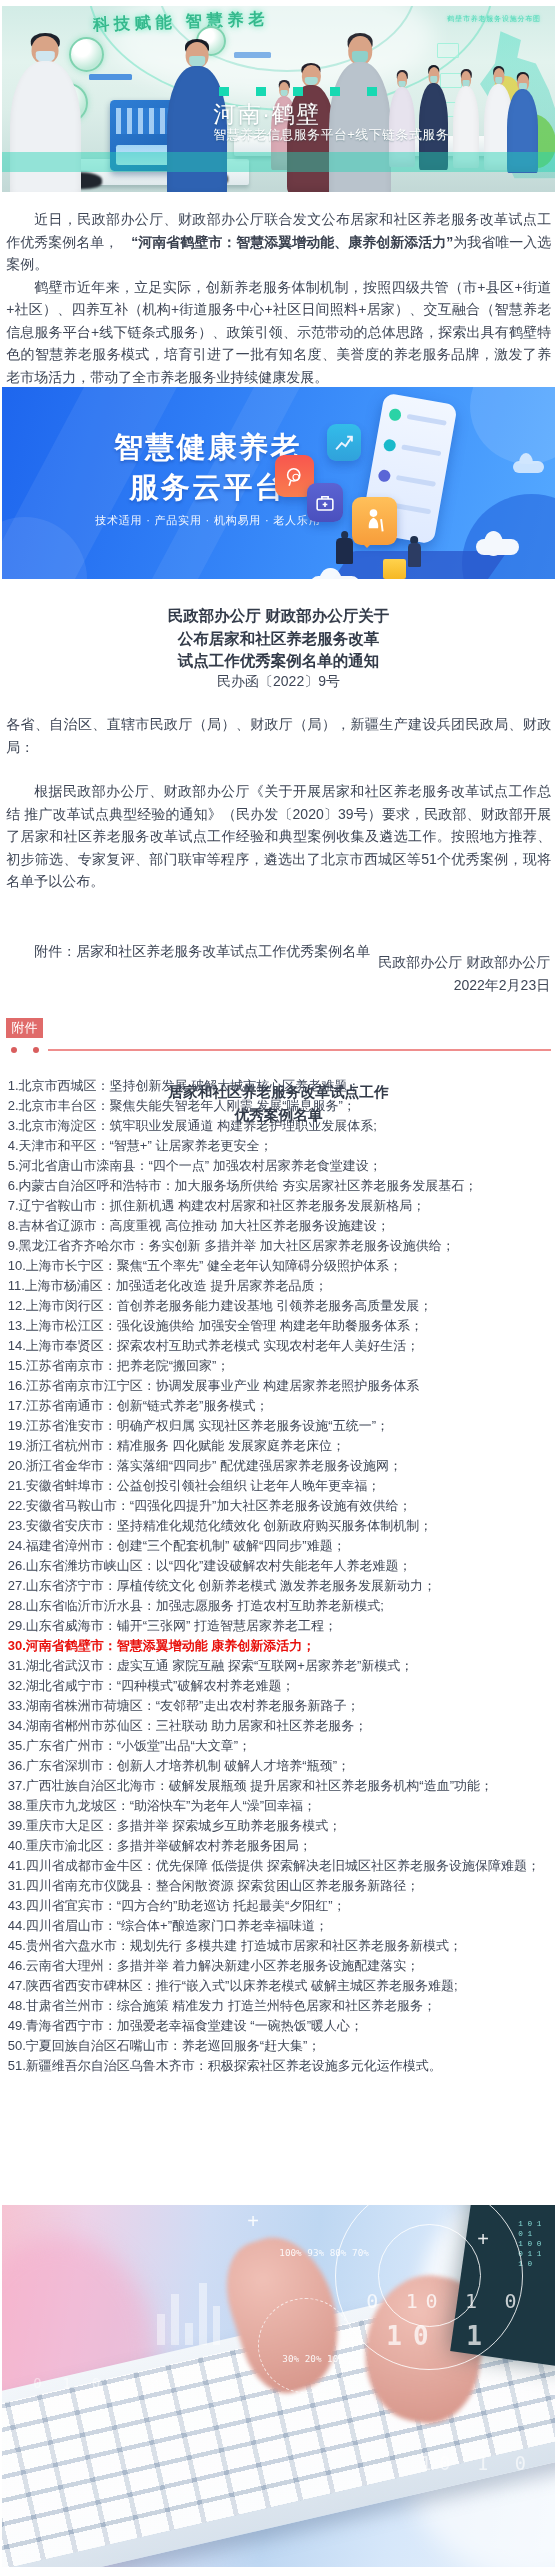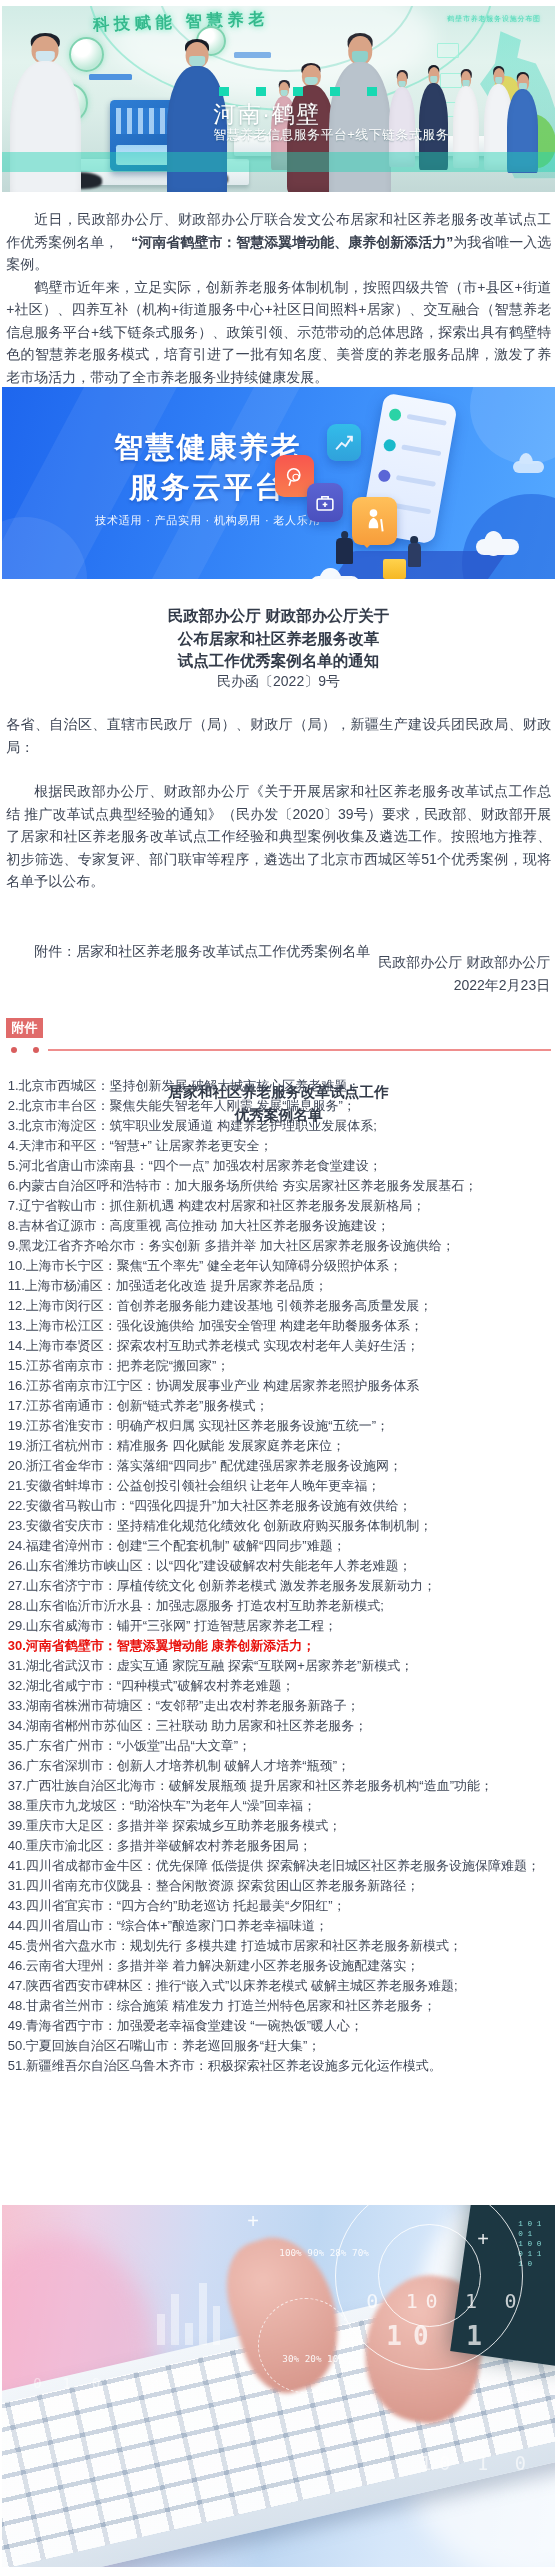--- a/index.html
+++ b/index.html
@@ -76,21 +76,21 @@
 
   
   .doc-title{position:absolute;top:605px;left:0;width:557px;text-align:center;color:#333b49;font-weight:bold;font-size:15.5px;line-height:22.5px;}
   .doc-number{position:absolute;top:673px;left:0;width:557px;text-align:center;color:#3e4656;font-size:14px;}
   .doc-salutation{position:absolute;top:713px;left:6.2px;width:545px;color:#3e4656;font-size:14px;line-height:22.5px;text-align:justify;}
   .doc-body{position:absolute;top:780px;left:6.2px;width:545px;color:#3e4656;font-size:14px;line-height:22.5px;text-align:justify;text-indent:2em;}
   .doc-attach{position:absolute;top:911px;left:6.2px;width:545px;color:#3e4656;font-size:14px;text-indent:2em;margin-top:32px;}
   .doc-sig{position:absolute;top:951px;left:6.2px;width:544px;color:#3e4656;font-size:14px;text-align:right;line-height:23px;}
 
   
-  .badge{position:absolute;top:1018px;left:6.2px;background:#e06b6a;color:#fff;font-size:13px;font-weight:bold;
+  .badge{position:absolute;top:1018px;left:6.2px;background:#e06b6a;color:#fff;font-size:13px;font-weight:normal;
         padding:2.3px 5.4px;line-height:15.5px;}
   .dot-red{position:absolute;top:1047px;width:6.2px;height:6.2px;border-radius:50%;background:#d95e5e;}
   .rule-red{position:absolute;top:1049px;left:48px;right:6.2px;height:1.5px;background:#ef8e8d;}
 
   .list-title{position:absolute;top:1073px;left:0;width:557px;text-align:center;color:#333b49;font-weight:bold;font-size:14.7px;line-height:23px;margin-top:8px;}
 
   
   .case-list{position:absolute;top:1076px;left:7.7px;width:542px;}
   .case-list p.case{margin:0;color:#3f4757;font-size:13px;line-height:20px;text-align:justify;}
   .case-list p.hl{color:#e8100c;font-weight:bold;}
@@ -374,21 +374,21 @@
     <div class="ring" style="left:333px;top:-23px;width:186px;height:186px;"></div>
     <div class="ring" style="left:376px;top:19.4px;width:101px;height:101px;"></div>
     <div class="ringd" style="left:256px;top:93px;width:93px;height:93px;"></div>
     <div class="bars" style="left:155px;top:70px;height:70px;">
         <i style="height:31px;"></i>
         <i style="height:51px;"></i>
         <i style="height:22px;"></i>
         <i style="height:62px;"></i>
         <i style="height:39px;"></i>
       </div>
-    <div class="digits" style="left:277px;top:40px;font-size:9.3px;line-height:15.5px;">100% 90% 28% 70%</div>
+    <div class="digits" style="left:277px;top:40px;font-size:9.3px;line-height:15.5px;">100% 93% 80% 70%</div>
     <div class="digits" style="left:280px;top:147px;font-size:9.3px;line-height:14px;">30% 20% 10%</div>
     <div class="digits" style="left:364px;top:84px;font-size:20px;letter-spacing:7.7px;opacity:.85;">0 10 1 0</div>
     <div class="digits" style="left:384px;top:116px;font-size:26px;font-weight:bold;letter-spacing:11px;opacity:.8;">10  1</div>
     <div class="digits" style="left:418px;top:248px;font-size:18.6px;letter-spacing:7.7px;opacity:.7;">10 1 0</div>
     <div class="digits" style="left:31px;top:170px;font-size:14px;letter-spacing:6.2px;opacity:.55;">0 1 0 1 0</div>
     <div class="plus" style="left:245px;top:4.6px;">+</div>
     <div class="plus" style="left:475px;top:23px;">+</div>
   </div>
 
 </div>

